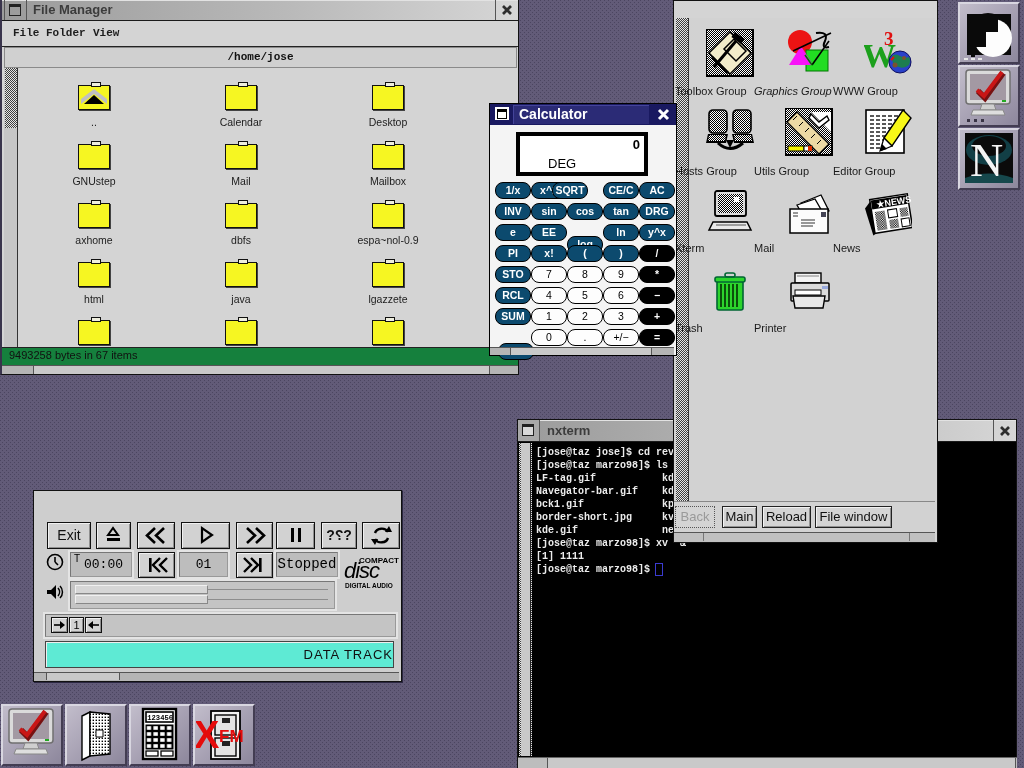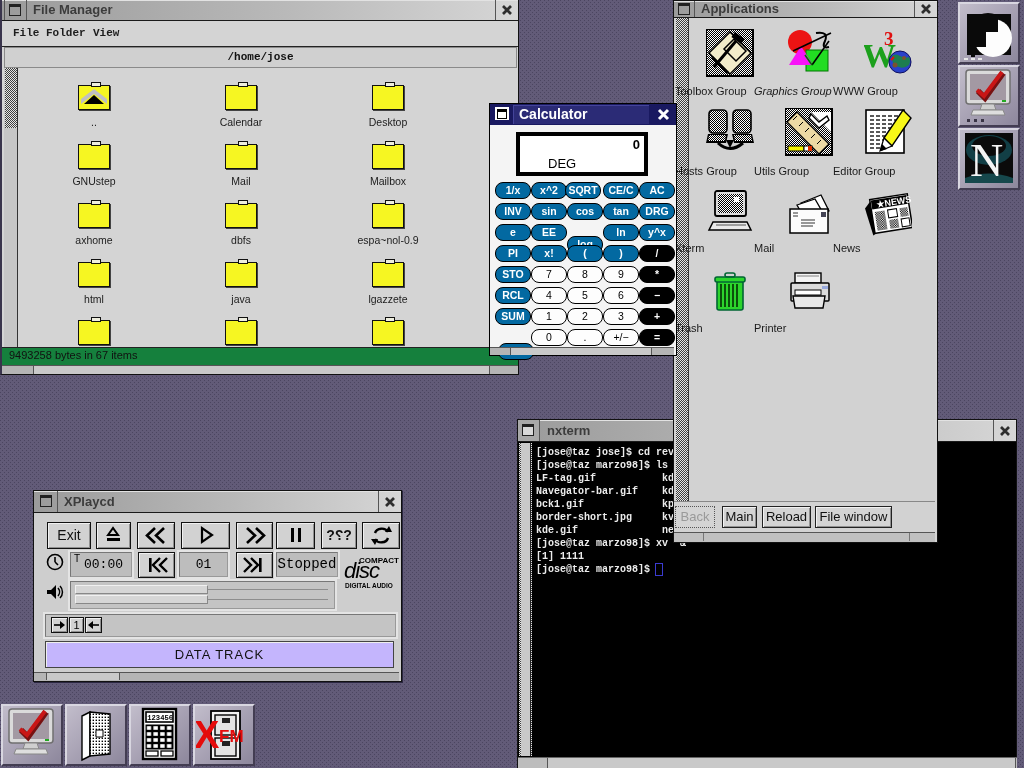--- a/index.html
+++ b/index.html
@@ -13,21 +13,21 @@
 .tbt{font-weight:bold;color:#3c3c3c;font-size:13px;}
 .tbtn{position:absolute;top:0;bottom:0;width:21px;border-right:1px solid #555;}
 .tbico{position:absolute;left:4px;top:4px;width:10px;height:8px;border:1px solid #222;border-top:3px solid #222;}
 .xbtn{position:absolute;top:0;bottom:0;right:0;width:22px;border-left:1px solid #555;
   display:flex;align-items:center;justify-content:center;}
 .fold{position:absolute;width:30px;height:23px;background:#f6f622;border:1px solid #111;box-shadow:1px 1px 0 rgba(30,30,30,0.8);}
 .ftab{position:absolute;left:12px;top:-4px;width:8px;height:3px;background:#efefdf;border:1px solid #111;}
 .flbl{position:absolute;font-size:10.5px;color:#1c1c1c;text-align:center;width:120px;}
 .cbtn{position:absolute;width:34px;height:15px;border-radius:8px;border:1px solid #000;
   font-size:10.5px;text-align:center;line-height:15px;font-weight:bold;}
-.cg{background:#0369a1;color:#fff;}
+.cg{background:#0c4a6e;color:#fff;}
 .cw{background:#fdfdfd;color:#000;font-weight:normal;}
 .ck{background:#000;color:#fff;}
 .pbtn{position:absolute;background:#d2d2d2;border:1px solid #111;
   box-shadow:inset 1px 1px 0 #f0f0f0, inset -1px -1px 0 #8f8f8f;
   text-align:center;color:#111;}
 .sunk{position:absolute;background:#bdbdbd;border:1px solid #999;border-top-color:#777;border-left-color:#777;box-shadow:0 0 0 2px #e4e4e4;}
 .dock{position:absolute;width:58px;height:58px;
   background:linear-gradient(135deg,#c2bdcb 0%,#aaa4b6 45%,#8d879c 100%);
   border-top:2px solid #d8d6e0;border-left:2px solid #d8d6e0;
   border-bottom:2px solid #433d52;border-right:2px solid #433d52;}
@@ -164,31 +164,20 @@
   </div>
   <div class="abs" style="left:0;top:347px;width:516px;height:17px;background:#15803d;border-top:1px solid #222;font-size:11px;color:#111;">
     <span style="position:absolute;left:7px;top:1px;">9493258 bytes in 67 items</span>
   </div>
   <div class="abs" style="left:0;top:365px;width:516px;height:8px;background:#b5b5b5;border-top:1px solid #555;">
     <div class="abs" style="left:31px;top:0;width:455px;height:8px;background:#c9c9c9;border-left:1px solid #555;border-right:1px solid #555;"></div>
   </div>
 </div>
 
 <div class="win" id="apps" style="left:673px;top:0px;width:263px;height:541px;border:1px solid #111;">
-  <div class="tb" style="height:16px;">
-    <div class="tbtn" style="width:20px;">
-        <div class="tbico" style="top:2px;"></div>
-      </div>
-    <span class="tbt" style="position:absolute;left:27px;top:0px;">Applications</span>
-    <div class="xbtn">
-        <svg width="12" height="12">
-          <path d="M2 2 L10 10 M10 2 L2 10" stroke="#2e2e2e" stroke-width="2.7"></path>
-        </svg>
-      </div>
-  </div>
   <div class="abs" style="left:0;top:17px;width:261px;height:483px;background:#d2d2d2;">
     <div class="abs chk" style="left:2px;top:0;width:12px;height:483px;"></div>
     <div class="abs" style="left:14px;top:0;width:1px;height:483px;background:#333;"></div>
   </div>
   <svg class="abs" style="left:32px;top:28px;" width="48" height="48">
     <defs>
         <pattern id="dth" width="2" height="2" patternUnits="userSpaceOnUse">
           <rect width="2" height="2" fill="#fff"></rect>
           <rect width="1" height="1" fill="#000"></rect>
           <rect x="1" y="1" width="1" height="1" fill="#000"></rect>
@@ -349,21 +338,21 @@
         </svg>
       </div>
   </div>
   <div class="abs" style="left:26px;top:28px;width:124px;height:36px;background:#fff;border:4px solid #000;">
     <span style="position:absolute;right:4px;top:1px;font-weight:bold;font-size:13px;color:#000;">0</span>
     <span style="position:absolute;left:28px;bottom:1px;font-size:13px;color:#000;">DEG</span>
   </div>
 
   <div class="cbtn cg" style="left:5px;top:78px;">1/x</div>
   <div class="cbtn cg" style="left:41px;top:78px;">x^2</div>
-  <div class="cbtn cg" style="left:75px;top:78px;">SQRT</div>
+  <div class="cbtn cg" style="left:62px;top:78px;">SQRT</div>
   <div class="cbtn cg" style="left:113px;top:78px;">CE/C</div>
   <div class="cbtn cg" style="left:149px;top:78px;">AC</div>
   <div class="cbtn cg" style="left:5px;top:99px;">INV</div>
   <div class="cbtn cg" style="left:41px;top:99px;">sin</div>
   <div class="cbtn cg" style="left:77px;top:99px;">cos</div>
   <div class="cbtn cg" style="left:113px;top:99px;">tan</div>
   <div class="cbtn cg" style="left:149px;top:99px;">DRG</div>
   <div class="cbtn cg" style="left:5px;top:120px;">e</div>
   <div class="cbtn cg" style="left:41px;top:120px;">EE</div>
   <div class="cbtn cg" style="left:77px;top:132px;">log</div>
@@ -393,31 +382,20 @@
   <div class="cbtn cw" style="left:41px;top:225px;">0</div>
   <div class="cbtn cw" style="left:77px;top:225px;">.</div>
   <div class="cbtn cw" style="left:113px;top:225px;">+/−</div>
   <div class="cbtn ck" style="left:149px;top:225px;">=</div>
   <div class="abs" style="left:0;top:243px;width:184px;height:7px;background:#b5b5b5;border-top:1px solid #555;">
     <div class="abs" style="left:20px;top:0;width:140px;height:7px;background:#c9c9c9;border-left:1px solid #555;border-right:1px solid #555;"></div>
   </div>
 </div>
 
 <div class="win" id="xp" style="left:33px;top:490px;width:367px;height:190px;background:#cecece;border:1px solid #111;box-shadow:1px 1px 0 #2a2640;">
-  <div class="tb" style="height:21px;">
-    <div class="tbtn" style="left:2px;">
-        <div class="tbico"></div>
-      </div>
-    <span class="tbt" style="position:absolute;left:30px;top:3px;">XPlaycd</span>
-    <div class="xbtn">
-        <svg width="12" height="12">
-          <path d="M2 2 L10 10 M10 2 L2 10" stroke="#2e2e2e" stroke-width="2.7"></path>
-        </svg>
-      </div>
-  </div>
 
   <div class="pbtn" style="left:13px;top:31px;width:42px;height:25px;font-size:14px;line-height:25px;">Exit</div>
   <div class="pbtn" style="left:62px;top:31px;width:33px;height:25px;"><svg width="33" height="25">
         <polygon points="11,12 16,5 21,12" fill="none" stroke="#000" stroke-width="2"></polygon>
         <rect x="10" y="15" width="13" height="3" fill="#000"></rect>
       </svg></div>
   <div class="pbtn" style="left:103px;top:31px;width:36px;height:25px;"><svg width="36" height="25">
         <path d="M17 5 L9 12.5 L17 20 M26 5 L18 12.5 L26 20" fill="none" stroke="#000" stroke-width="2.6"></path>
       </svg></div>
   <div class="pbtn" style="left:147px;top:31px;width:47px;height:25px;"><svg width="47" height="25">
@@ -480,21 +458,21 @@
           <line x1="2" y1="7" x2="11" y2="7" stroke="#000" stroke-width="1.6"></line>
           <polygon points="8,3 13,7 8,11" fill="#000"></polygon>
         </svg></div>
     <div class="pbtn" style="left:23px;top:2px;width:13px;height:14px;font-size:11px;line-height:14px;color:#000;">1</div>
     <div class="pbtn" style="left:39px;top:2px;width:15px;height:14px;"><svg width="15" height="14">
           <line x1="4" y1="7" x2="13" y2="7" stroke="#000" stroke-width="1.6"></line>
           <polygon points="7,3 2,7 7,11" fill="#000"></polygon>
         </svg></div>
   </div>
 
-  <div class="abs" style="left:11px;top:150px;width:347px;height:25px;background:#c4b5fd;border:1px solid #444;box-shadow:inset 1px 1px 0 #eee;text-align:center;line-height:25px;font-size:13px;letter-spacing:1px;color:#111;">DATA TRACK</div>
+  <div class="abs" style="left:11px;top:150px;width:347px;height:25px;background:#5eead4;border:1px solid #444;box-shadow:inset 1px 1px 0 #eee;text-align:right;line-height:25px;font-size:13px;letter-spacing:1px;color:#111;">DATA TRACK</div>
 
   <div class="abs" style="left:0px;top:181px;width:365px;height:8px;background:#b5b5b5;border-top:1px solid #555;">
     <div class="abs" style="left:12px;top:0;width:72px;height:7px;background:#c9c9c9;border-left:1px solid #555;border-right:1px solid #555;"></div>
   </div>
 </div>
 
 <div class="dock" style="left:958px;top:2px;">
   <svg width="56" height="56" style="position:absolute;left:1px;top:1px;">
     <rect x="6" y="9" width="44" height="41" fill="#0a0a0a"></rect>
     <circle cx="27" cy="29" r="21" fill="#0a0a0a"></circle>

